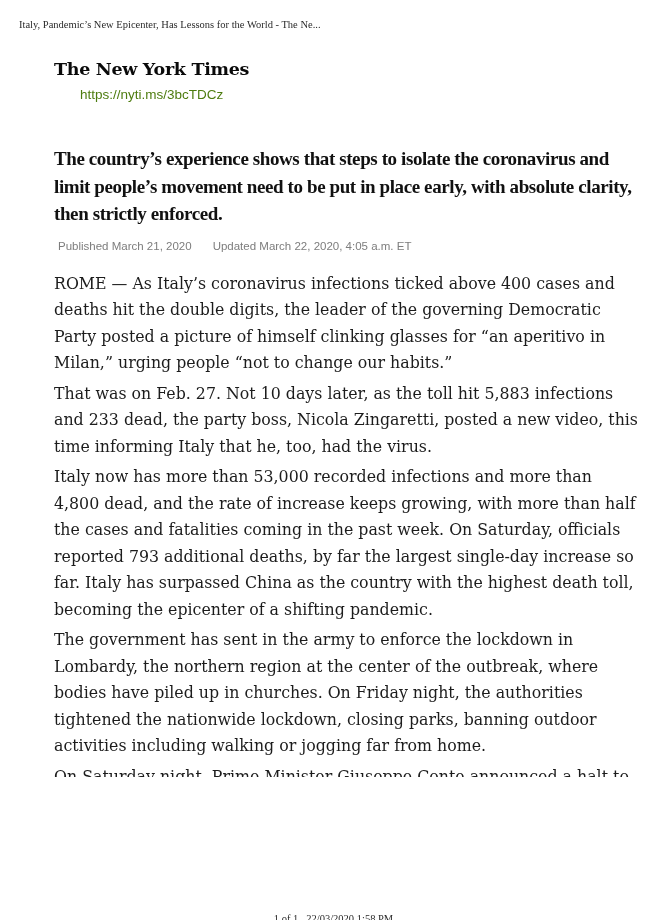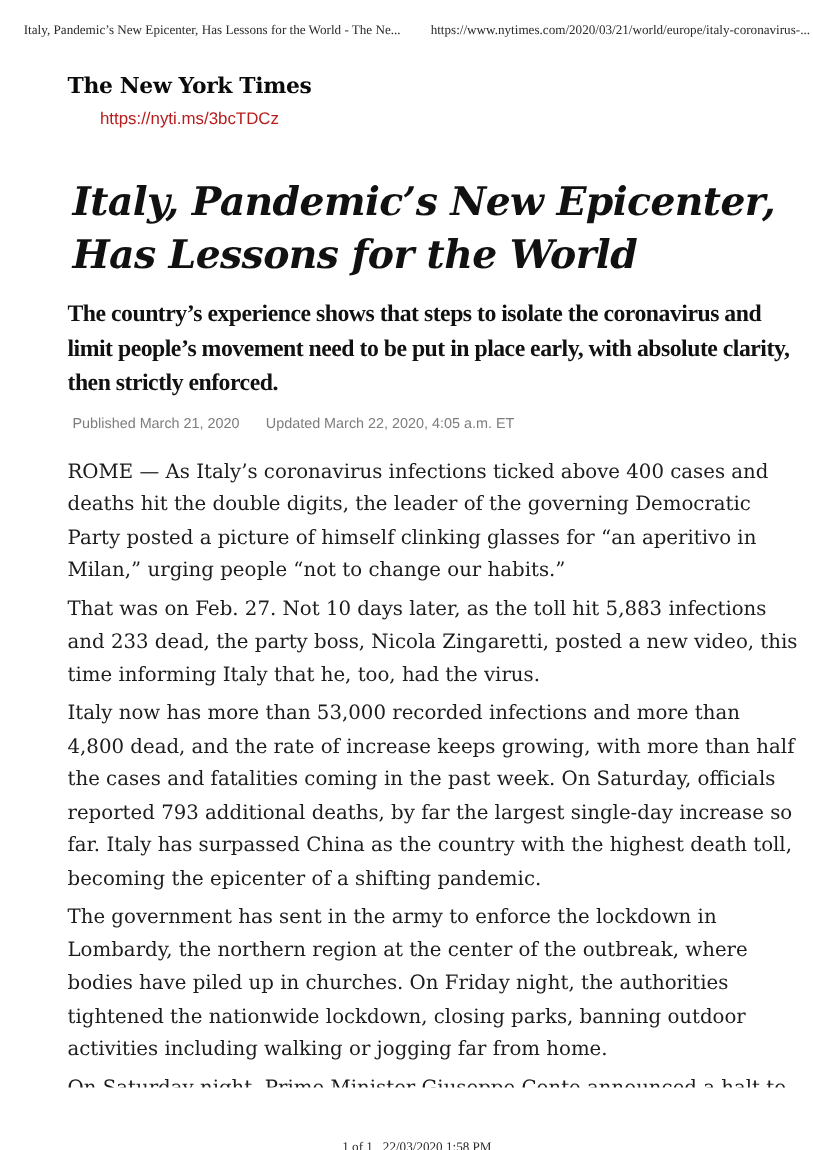--- a/index.html
+++ b/index.html
@@ -52,21 +52,21 @@
   }
   .masthead-divider {
     width: 1px;
     height: 27px;
     background: #c8c8c8;
     margin: 0 11px 0 10px;
   }
   .short-url {
     font-family: "Liberation Sans", sans-serif;
     font-size: 13.5px;
-    color: #b91c1c;
+    color: #4d7c0f;
     white-space: nowrap;
   }
 
   
   .article {
     position: absolute;
     top: 118px;
     left: 38px;
     width: 592px;
   }
@@ -125,34 +125,29 @@
     height: 13px;
     overflow: hidden;
     margin: 0;
   }
 </style>
 </head>
 <body>
 
 <div class="print-header">
   <span>Italy, Pandemic’s New Epicenter, Has Lessons for the World - The Ne...</span>
-  <span>https://www.nytimes.com/2020/03/21/world/europe/italy-coronavirus-...</span>
 </div>
 
 <div class="masthead">
   <span class="nyt-logo">The New York Times</span>
   <span class="masthead-divider"></span>
   <span class="short-url">https://nyti.ms/3bcTDCz</span>
 </div>
 
 <div class="article">
-  <h1 class="headline">
-    <div>Italy, Pandemic’s New Epicenter,</div>
-    <div>Has Lessons for the World</div>
-  </h1>
 
   <div class="subhead">The country’s experience shows that steps to isolate the coronavirus and limit people’s movement need to be put in place early, with absolute clarity, then strictly enforced.</div>
 
 
   <div class="dateline">
     <span class="published">Published March 21, 2020</span><span>Updated March 22, 2020, 4:05 a.m. ET</span>
   </div>
 
   <div class="body-text">
     <p>ROME — As Italy’s coronavirus infections ticked above 400 cases and deaths hit the double digits, the leader of the governing Democratic Party posted a picture of himself clinking glasses for “an aperitivo in Milan,” urging people “not to change our habits.”</p>

